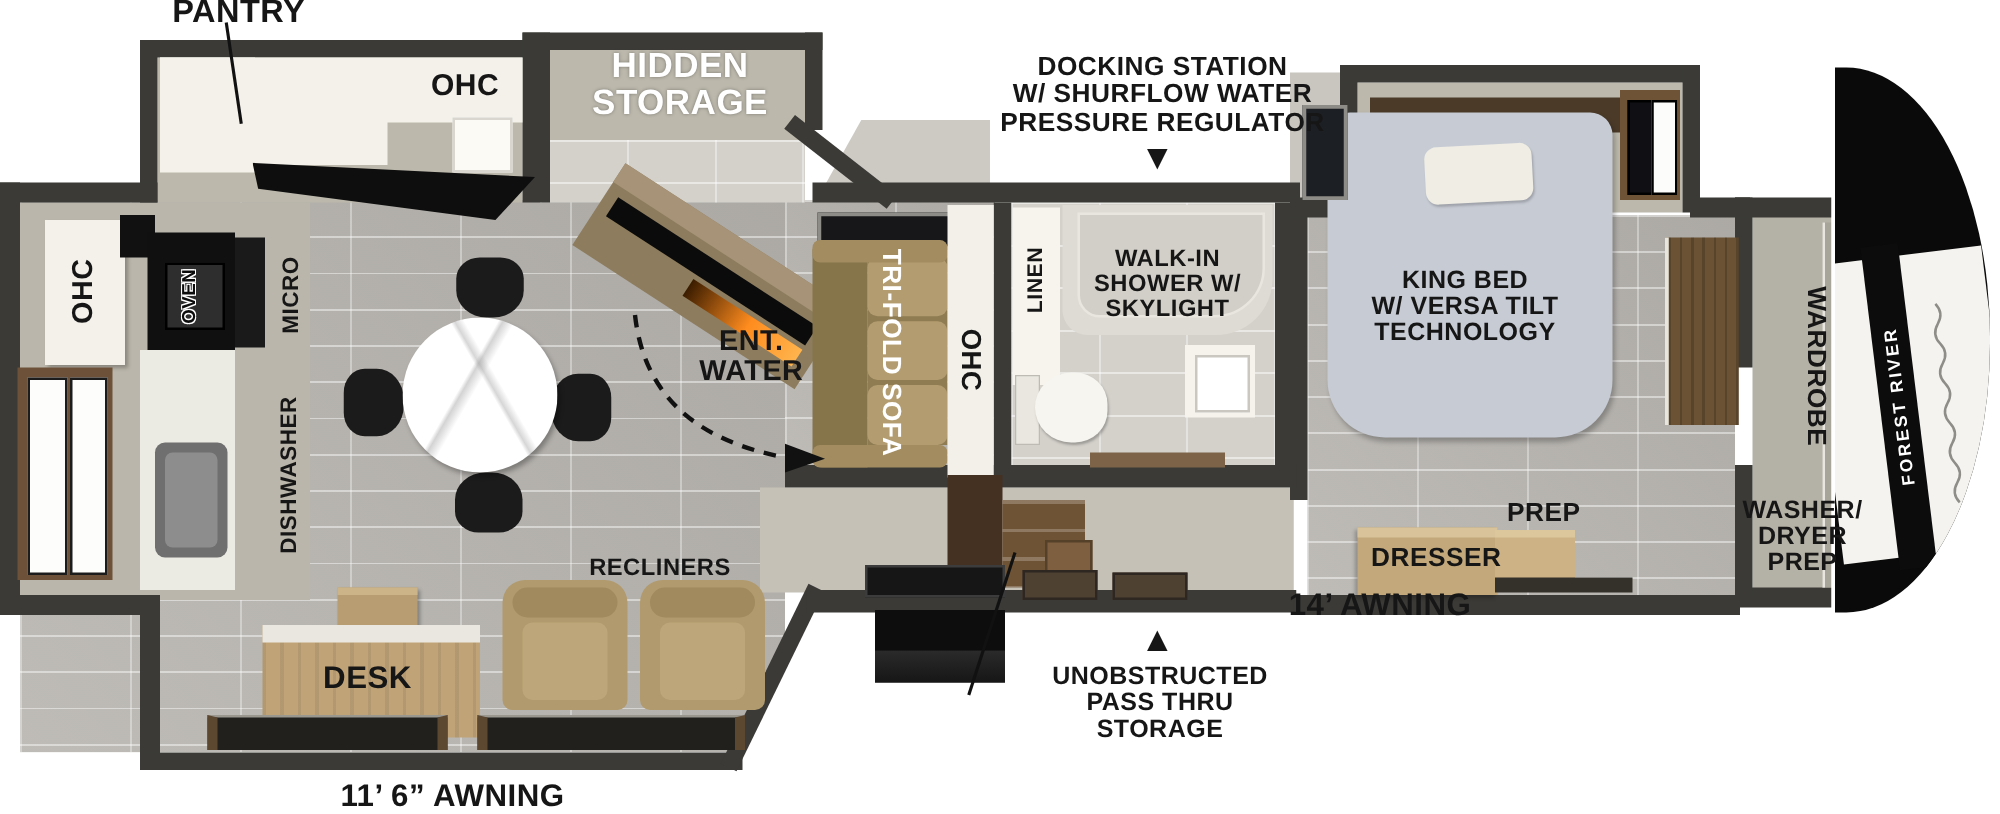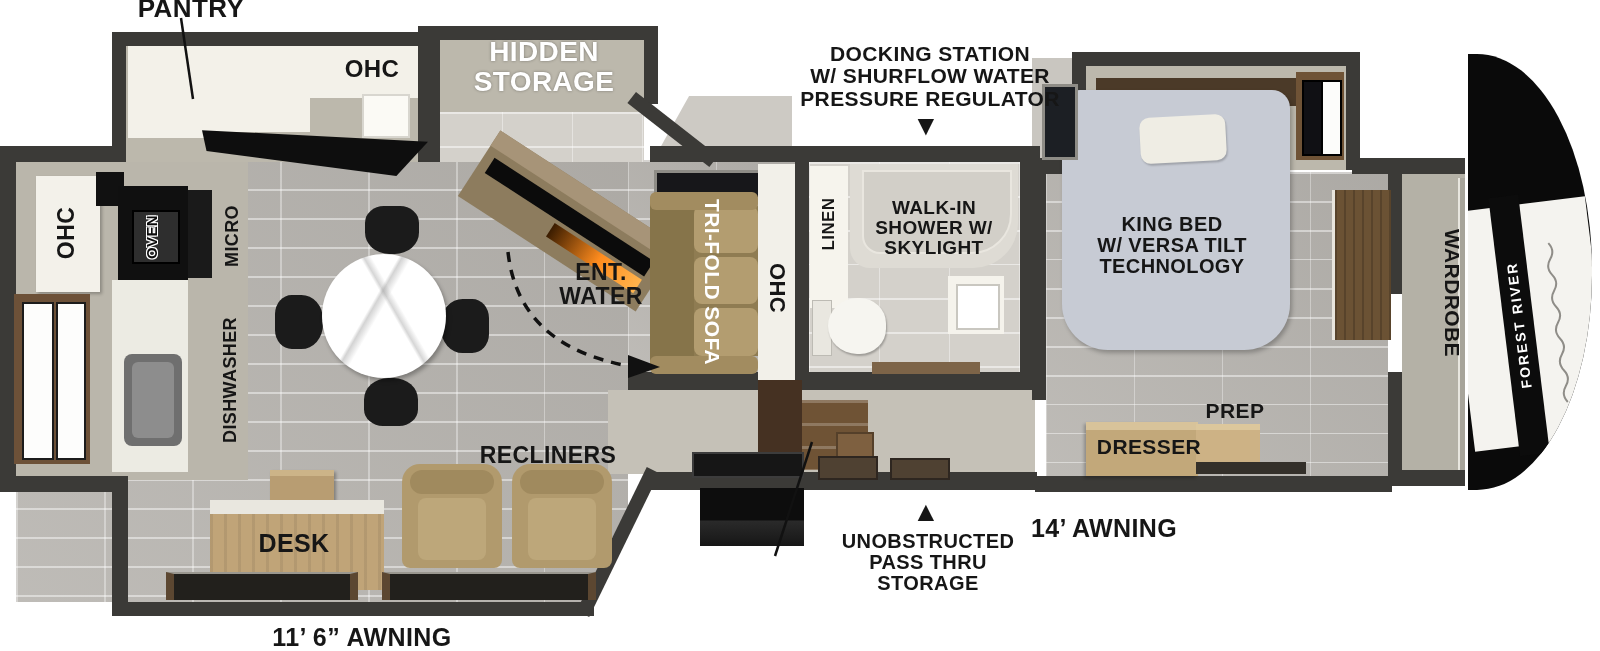--- a/index.html
+++ b/index.html
@@ -200,24 +200,27 @@
   <div class="lbl r90 wt" style="left:712px;top:282px;font-size:21px;white-space:nowrap;">TRI-FOLD SOFA</div>
   <div class="lbl r90" style="left:777px;top:288px;font-size:22px;">OHC</div>
   <div class="lbl rm90" style="left:829px;top:224px;font-size:17px;">LINEN</div>
   <div class="lbl" style="left:934px;top:228px;font-size:19px;">WALK-IN
 SHOWER W/
 SKYLIGHT</div>
   <div class="lbl" style="left:1172px;top:246px;font-size:20px;">KING BED
 W/ VERSA TILT
 TECHNOLOGY</div>
   <div class="lbl r90" style="left:1452px;top:293px;font-size:21px;white-space:nowrap;">WARDROBE</div>
+  <div class="lbl" style="left:1442px;top:430px;font-size:20px;">WASHER/
+DRYER
+PREP</div>
   <div class="lbl" style="left:1235px;top:411px;font-size:21px;">PREP</div>
   <div class="lbl" style="left:1149px;top:447px;font-size:21px;">DRESSER</div>
-  <div class="lbl" style="left:548px;top:455px;font-size:23px;">RECLINERS</div>
+  <div class="lbl" style="left:528px;top:455px;font-size:19px;">RECLINERS</div>
   <div class="lbl" style="left:294px;top:543px;font-size:25px;">DESK</div>
   <div class="lbl" style="left:926px;top:512px;font-size:28px;">▲</div>
   <div class="lbl" style="left:928px;top:563px;font-size:20px;">UNOBSTRUCTED
 PASS THRU
 STORAGE</div>
-  <div class="lbl" style="left:1104px;top:528px;font-size:25px;white-space:nowrap;">14’ AWNING</div>
+  <div class="lbl" style="left:1104px;top:484px;font-size:25px;white-space:nowrap;">14’ AWNING</div>
   <div class="lbl" style="left:362px;top:637px;font-size:25px;white-space:nowrap;">11’ 6” AWNING</div>
 
 </div>
 
 </body></html>

